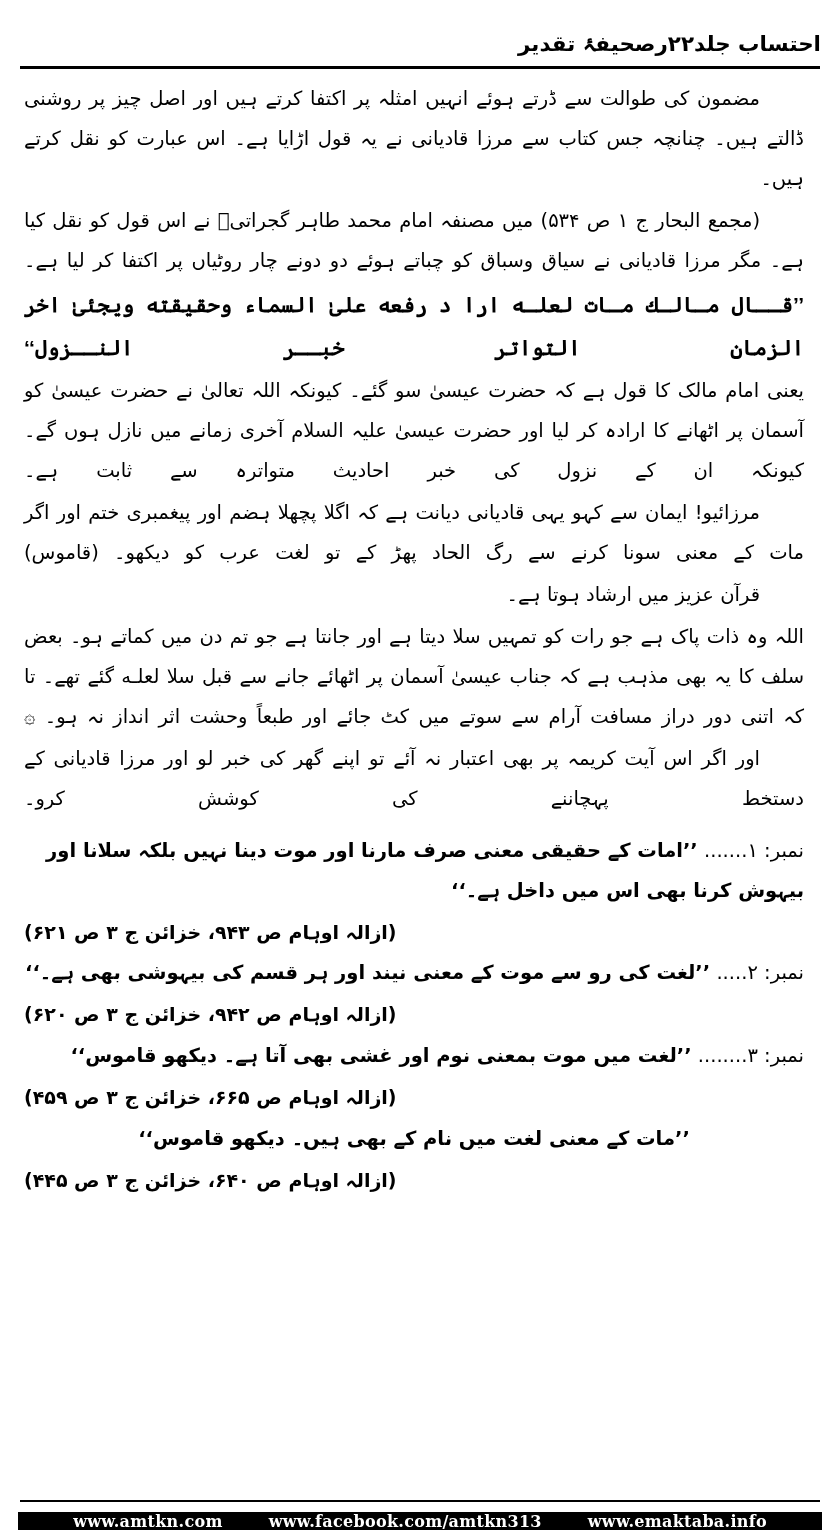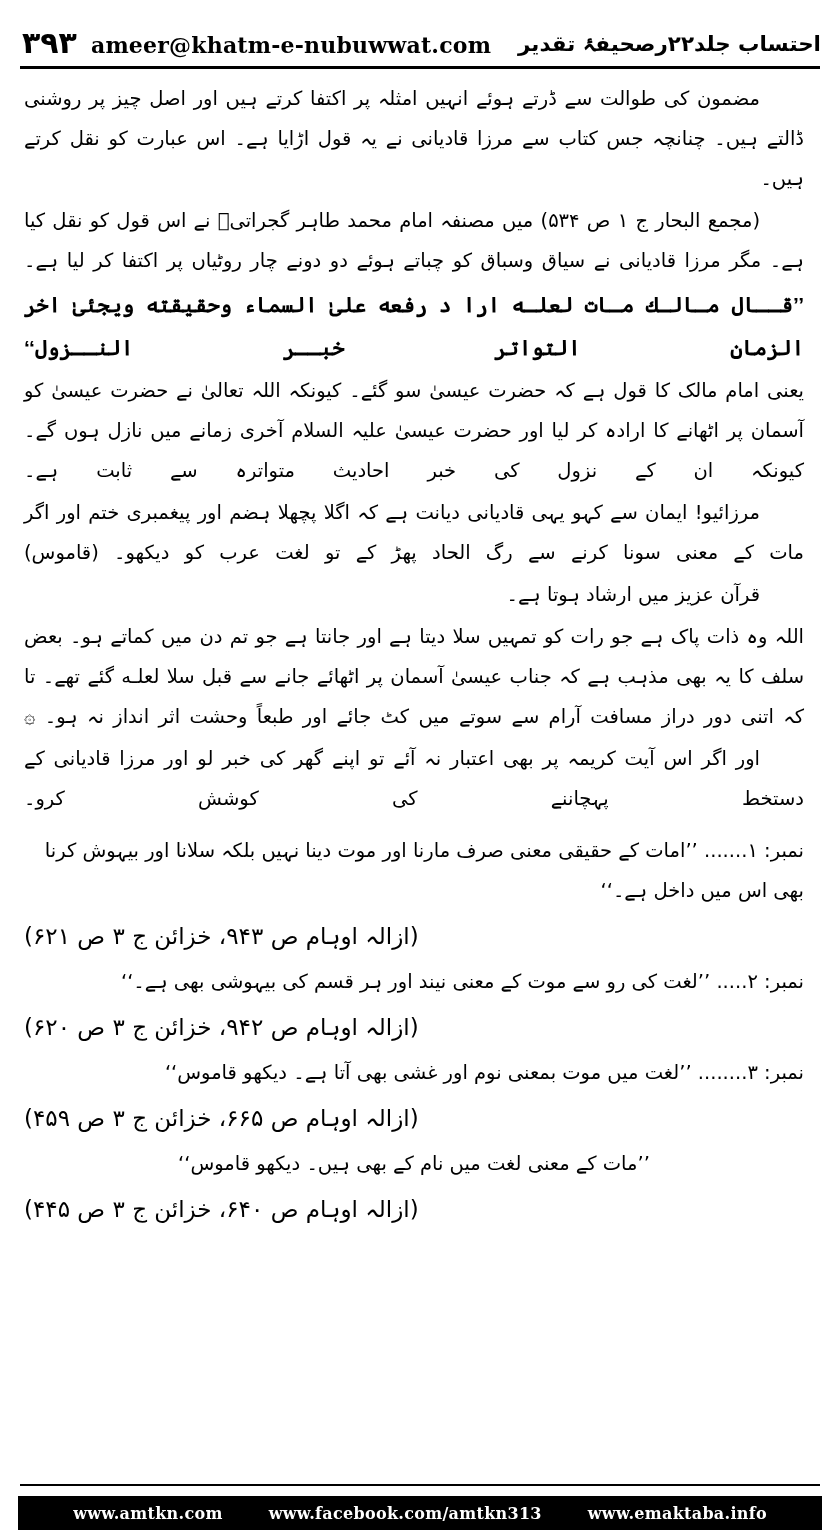--- a/index.html
+++ b/index.html
@@ -78,71 +78,68 @@
   .para.no-indent{text-indent:0;}
   .ar{
     font-family:Liberation Sans, sans-serif;
     font-size:21px;
     font-weight:600;
     letter-spacing:1px;
   }
   .ref{
     text-align:left;
     text-align-last:left;
-    font-size:23px;
+    font-size:19px;
     direction:rtl;
     margin:2px 0 6px 0;
+    font-weight:bold;
   }
   .center{
     text-align:right;
     text-align-last:center;
   }
   .right{
     text-align:left;
     text-align-last:right;
   }
   .numline{
     text-align:right;
     text-align-last:right;
   }
-  .quote{font-weight:400;}
+  .quote{font-weight:700;}
   .spacer{height:10px;}
 
   
   .footer-wrap{
     position:absolute;
     left:18px;right:18px;bottom:10px;
   }
   .footer{
     background:#000;
     color:#fff;
-    height:34px;
+    height:18px;
     display:flex;
     align-items:center;
     justify-content:center;
     gap:46px;
     direction:ltr;
     font-family:"DejaVu Serif","Liberation Serif",serif;
     font-weight:700;
     font-size:16px;
     letter-spacing:.3px;
   }
   .footer span{white-space:nowrap;}
 </style>
 </head>
 <body>
 
 <div class="page">
 
   <div class="header">
     <div class="hdr-right">احتساب جلد۲۲رصحیفۂ تقدیر</div>
-    <div class="hdr-left">
-      <div class="hdr-pageno">۳۹۳</div>
-      <div class="hdr-email">ameer@khatm-e-nubuwwat.com</div>
-    </div>
   </div>
 
   <div class="rule"></div>
 
   <div class="content">
 
     <p class="para">مضمون کی طوالت سے ڈرتے ہوئے انہیں امثلہ پر اکتفا کرتے ہیں اور اصل چیز پر روشنی ڈالتے ہیں۔ چنانچہ جس کتاب سے مرزا قادیانی نے یہ قول اڑایا ہے۔ اس عبارت کو نقل کرتے ہیں۔</p>
 
     <p class="para">(مجمع البحار ج ۱ ص ۵۳۴) میں مصنفہ امام محمد طاہر گجراتیؒ نے اس قول کو نقل کیا ہے۔ مگر مرزا قادیانی نے سیاق وسباق کو چباتے ہوئے دو دونے چار روٹیاں پر اکتفا کر لیا ہے۔</p>
 

